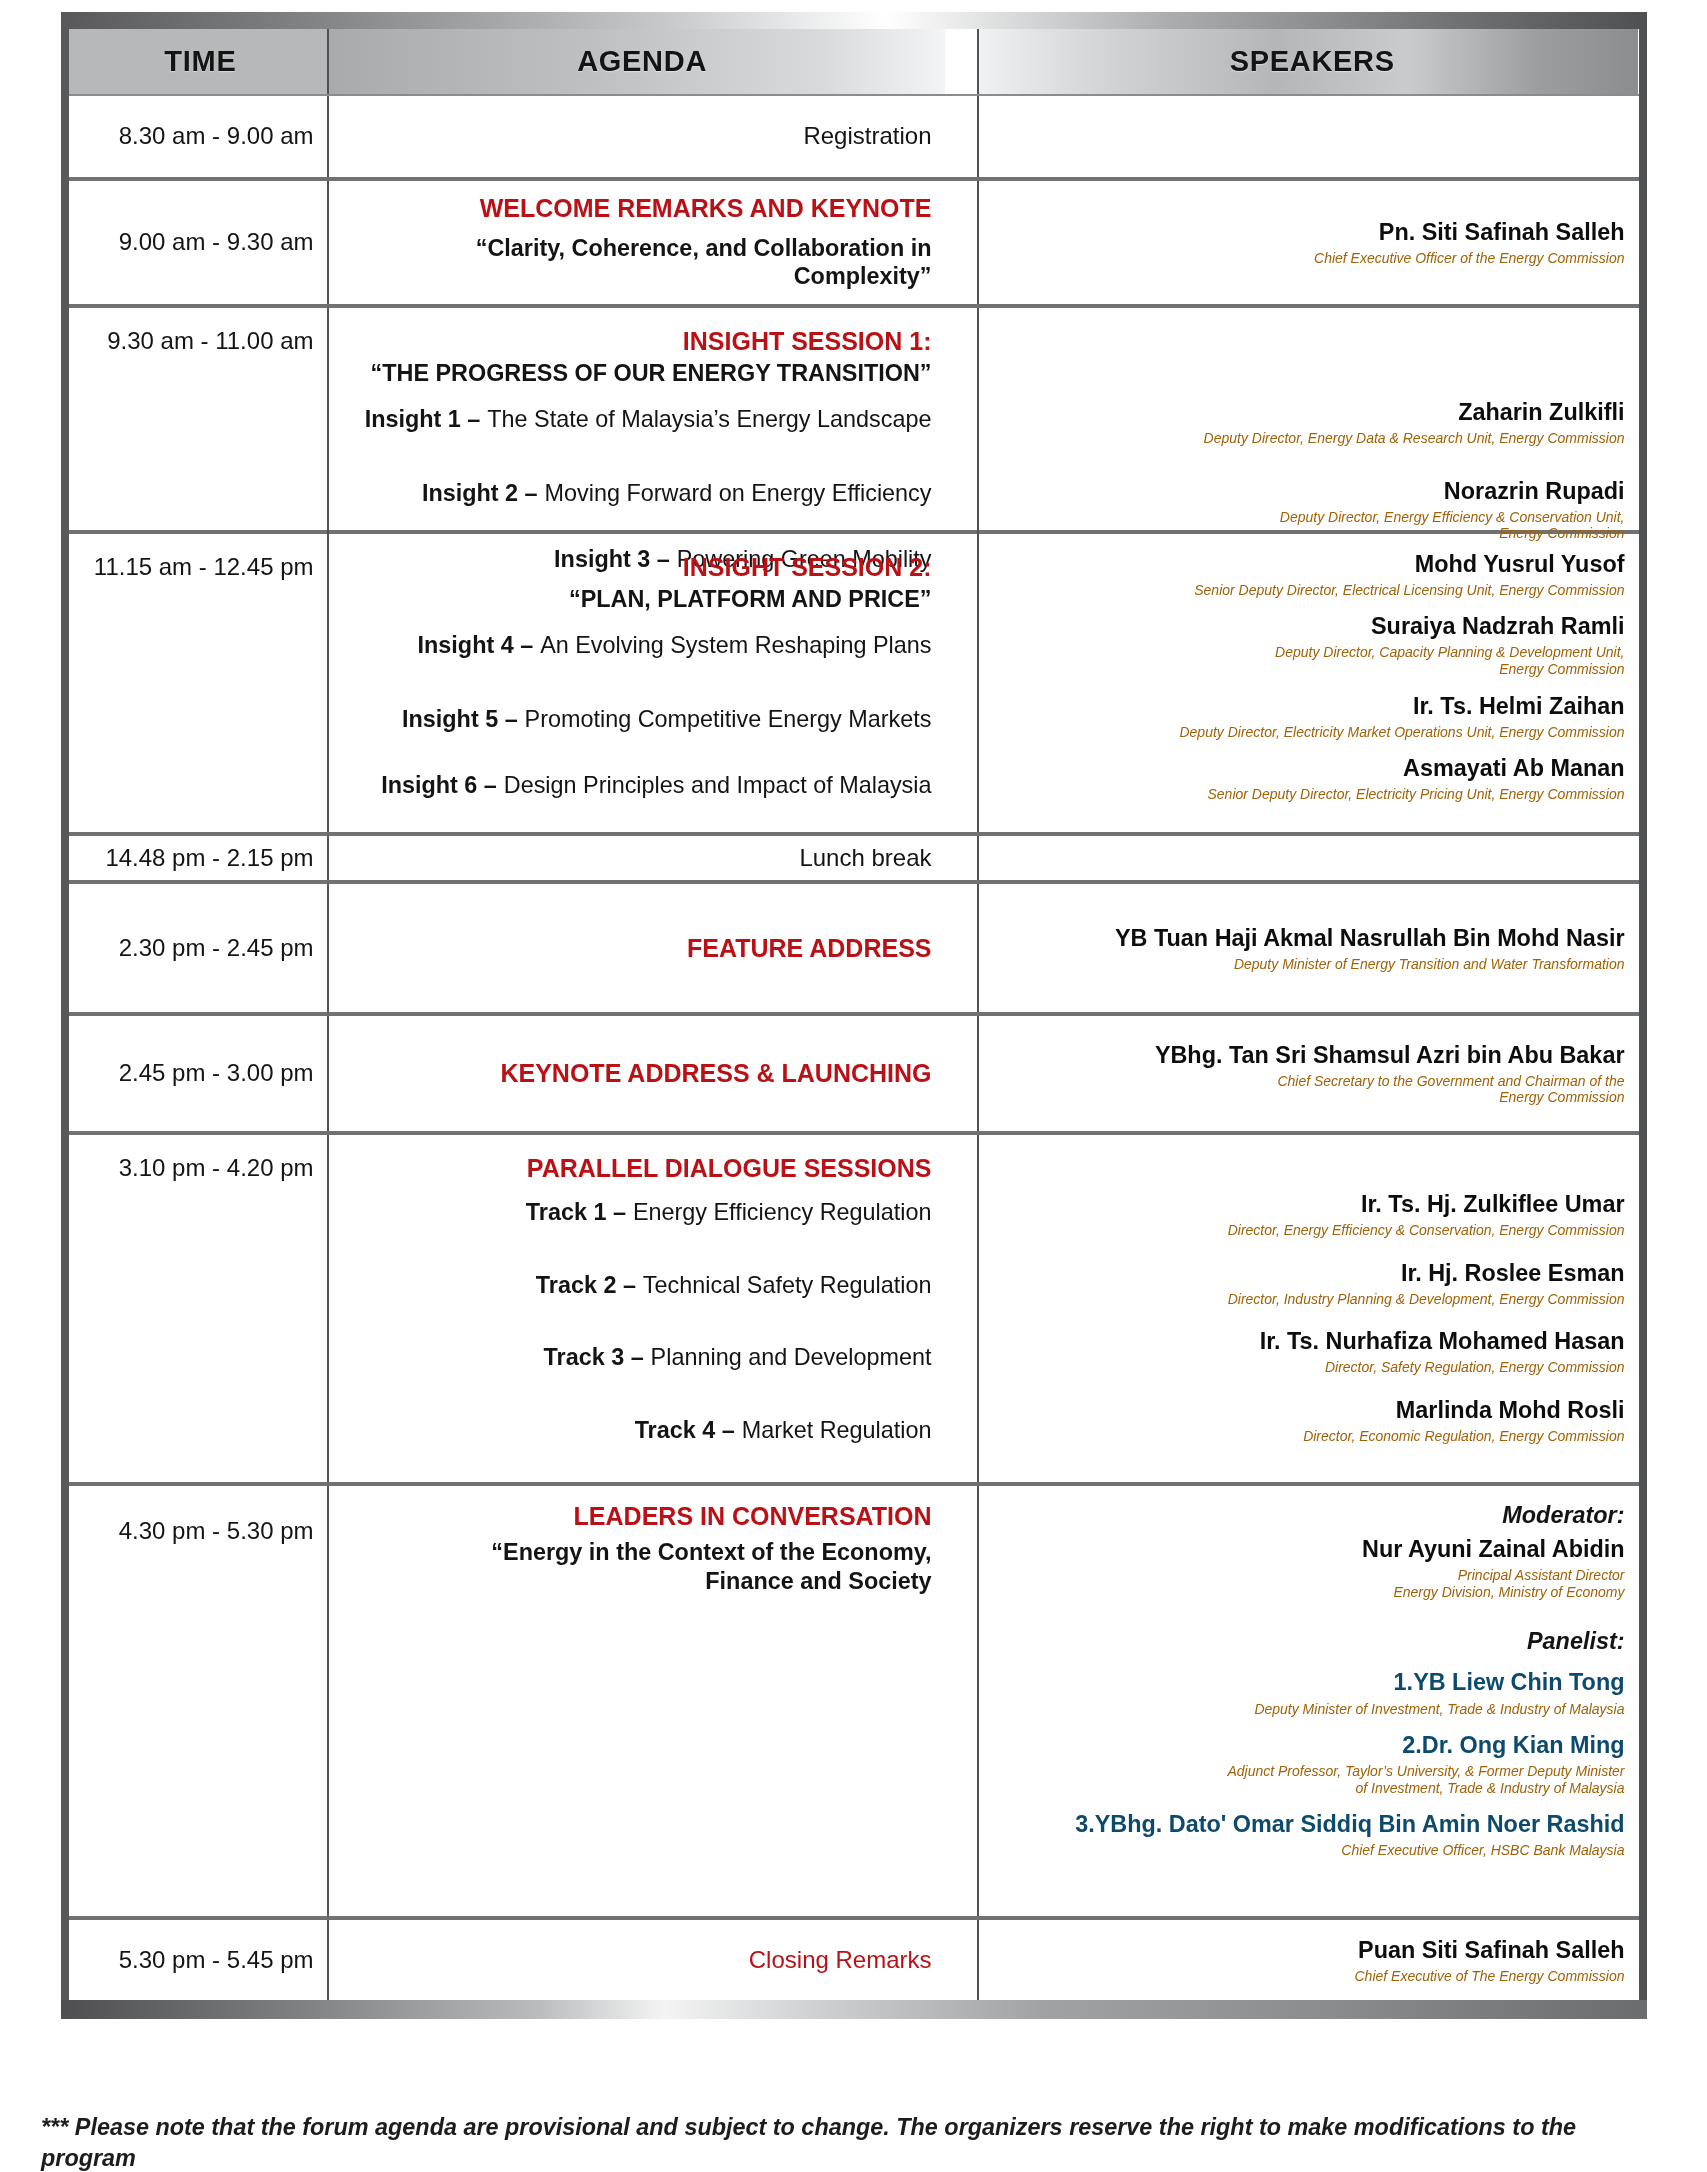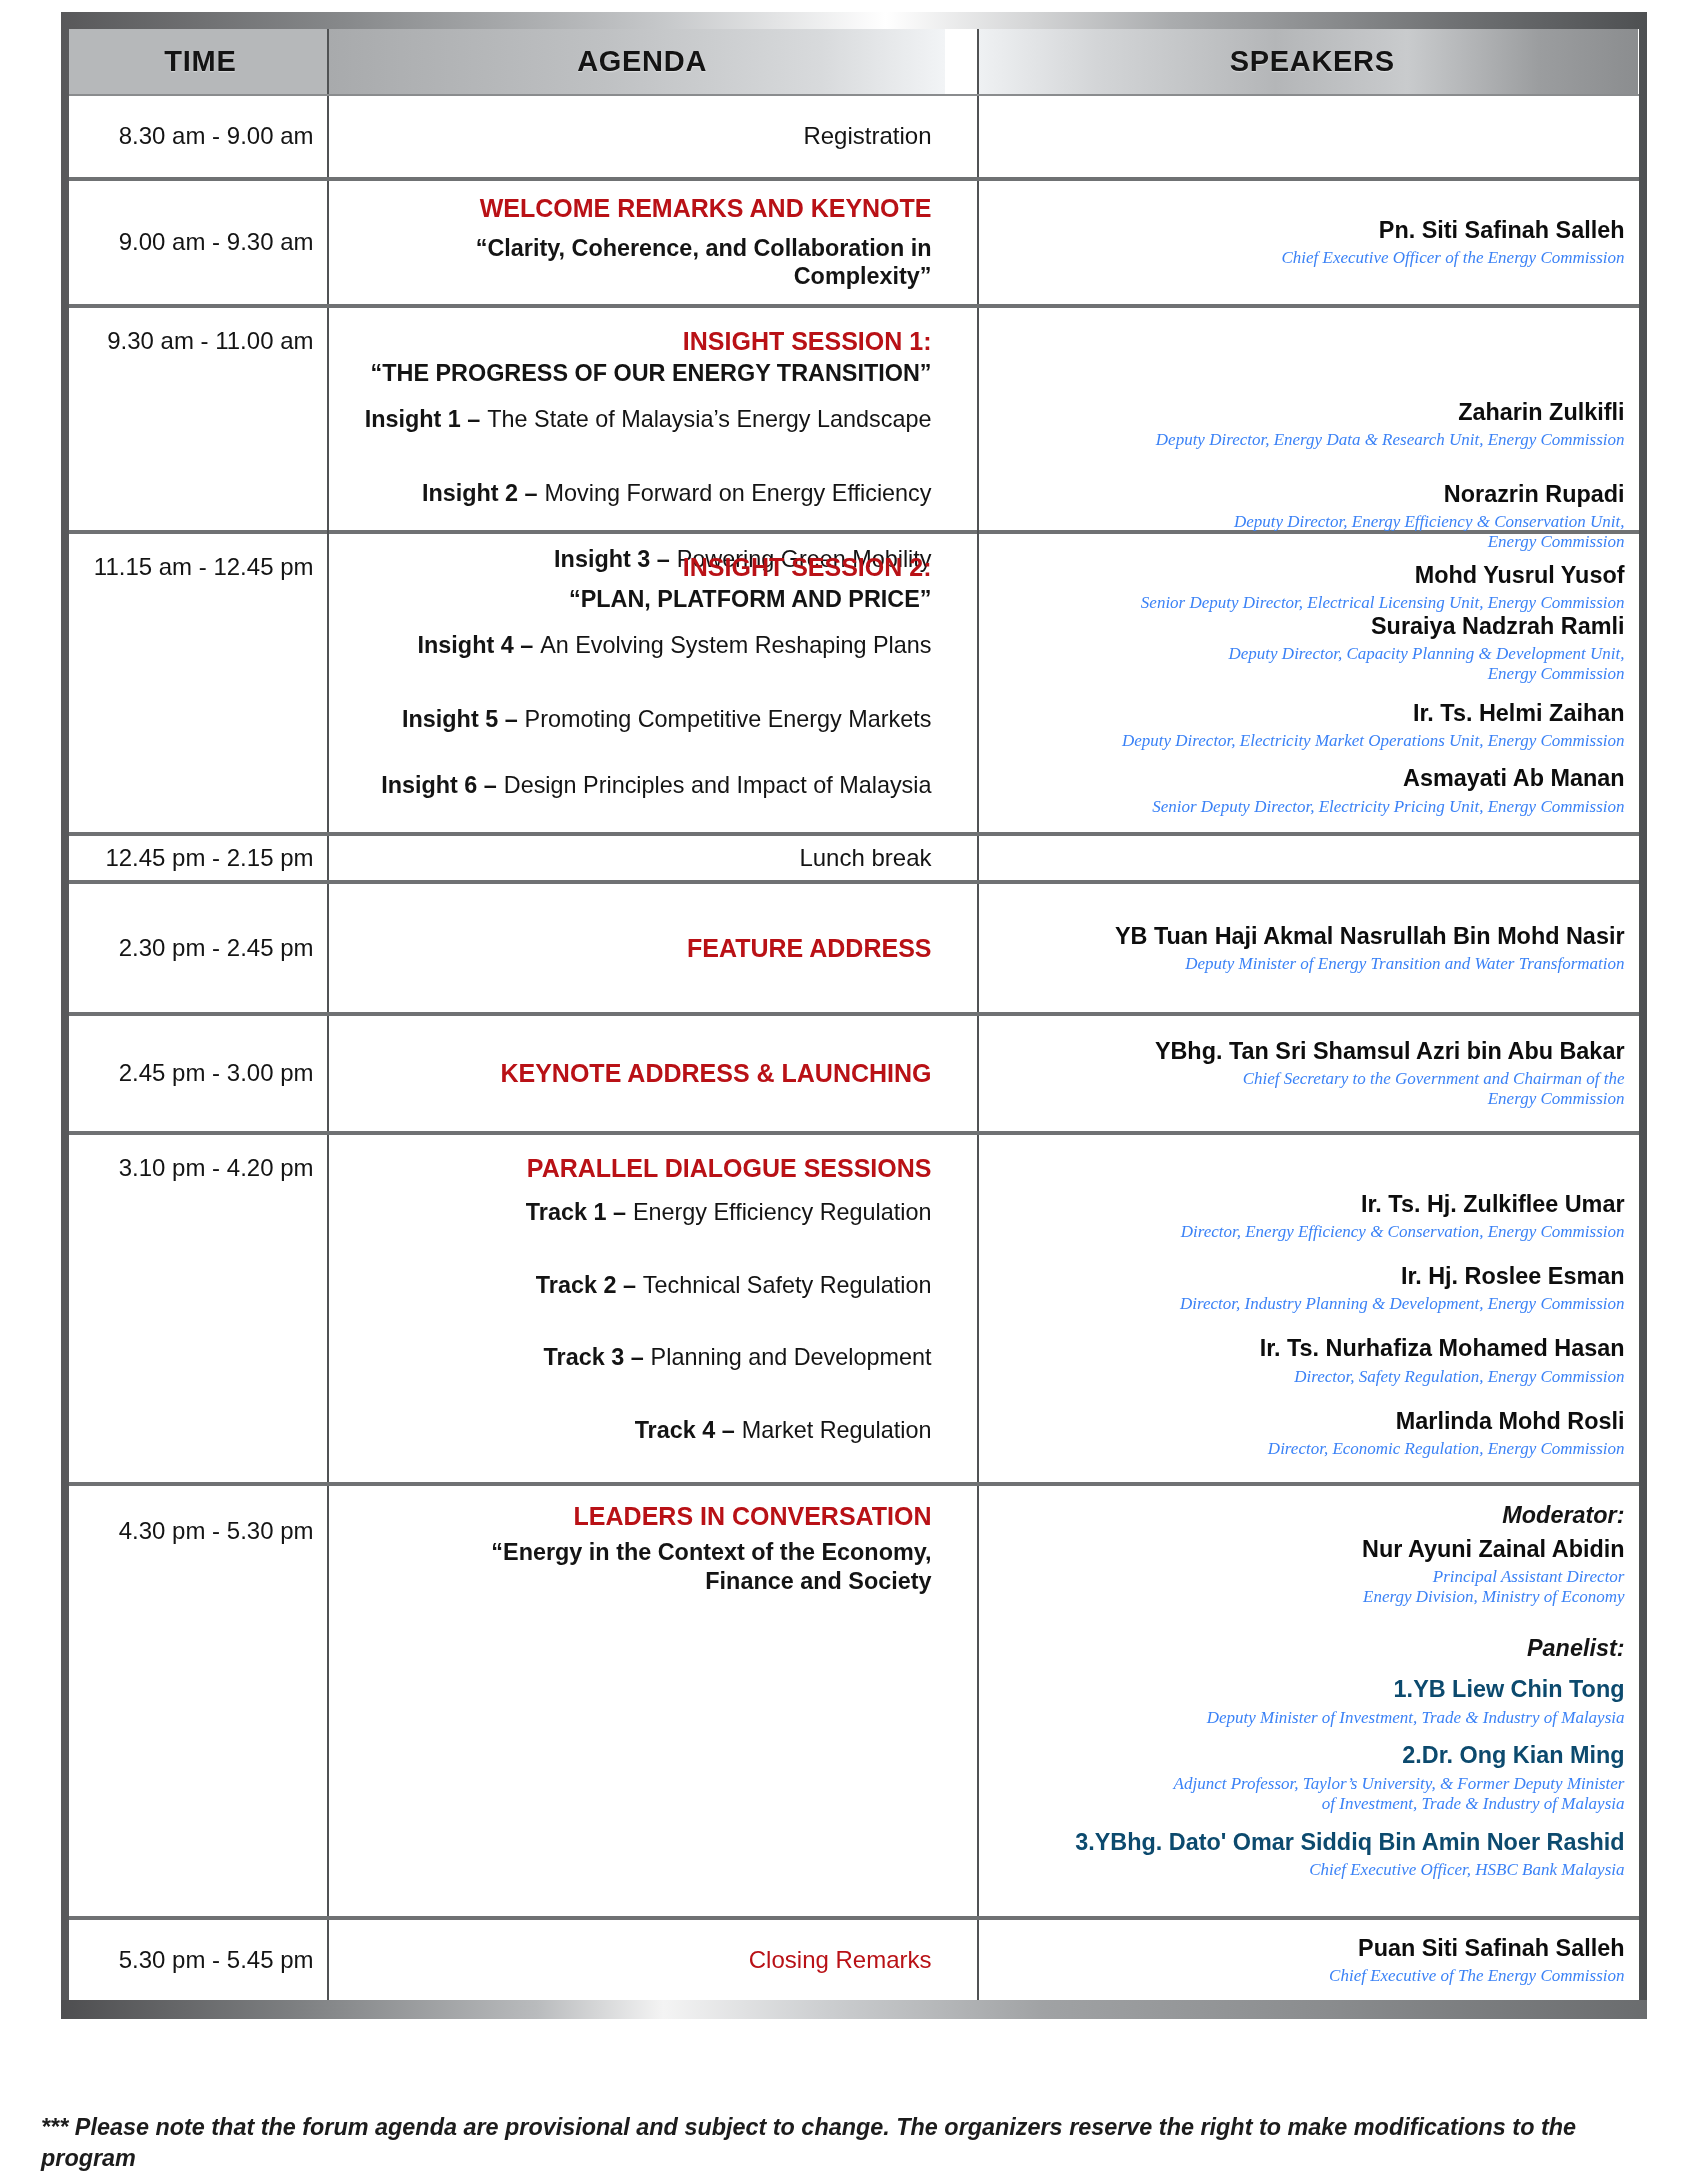--- a/index.html
+++ b/index.html
@@ -46,21 +46,21 @@
   .vtop    { display:flex; flex-direction:column; justify-content:flex-start; }
   .time-text { font-size:24px; color:#141414; }
   .plain { font-size:24px; color:#141414; }
   .heading { font-size:25px; font-weight:bold; line-height:1.15; }
   .red { color:#B91116; }
   .sub { font-size:23.4px; font-weight:bold; line-height:1.22; padding-left:4.1px; }
   .item { font-size:23.4px; line-height:1.18; }
   .b { font-weight:bold; }
   .itxt { margin-left:6.9px; }
   .name { font-size:23.4px; font-weight:bold; line-height:1.2; color:#0d0d0d; }
-  .role { font-size:17px; font-style:italic; line-height:1.18; color:#3b82f6; margin-top:4.1px;font-family:Liberation Serif, serif; }
+  .role { font-size:14px; font-style:italic; line-height:1.18; color:#a16207; margin-top:4.1px; }
   .pre { white-space:pre-line; }
   
   .pt28 { padding-top:19px; } .pt45 { padding-top:31px; } .pt24 { padding-top:16.5px; }
   .ag-ins .sub { margin-top:3.4px; }
   .ag-ins .it1 { margin-top:18.6px; }
   .ag-ins .it2 { margin-top:46px; }
   .ag-ins .it3 { margin-top:39px; }
   .sp-ins1 { padding-top:90px; }
   .sp-ins1 .spk2 { margin-top:30px; }
   .sp-ins1 .spk3 { margin-top:8.3px; }
@@ -182,21 +182,21 @@
           </div>
           <div class="spk spk3">
             <div class="name">Asmayati Ab Manan</div>
             <div class="role pre">Senior Deputy Director, Electricity Pricing Unit, Energy Commission</div>
           </div>
         </div>
       </div>
 
       <div class="row r-lun">
         <div class="c vcenter">
-          <span class="time-text">12.45 pm - 2.15 pm</span>
+          <span class="time-text">14.48 pm - 2.15 pm</span>
         </div>
         <div class="c c2 vcenter">
           <span class="plain">Lunch break</span>
         </div>
         <div class="c c3"></div>
       </div>
 
       <div class="row r-fea">
         <div class="c vcenter">
           <span class="time-text">2.30 pm - 2.45 pm</span>

